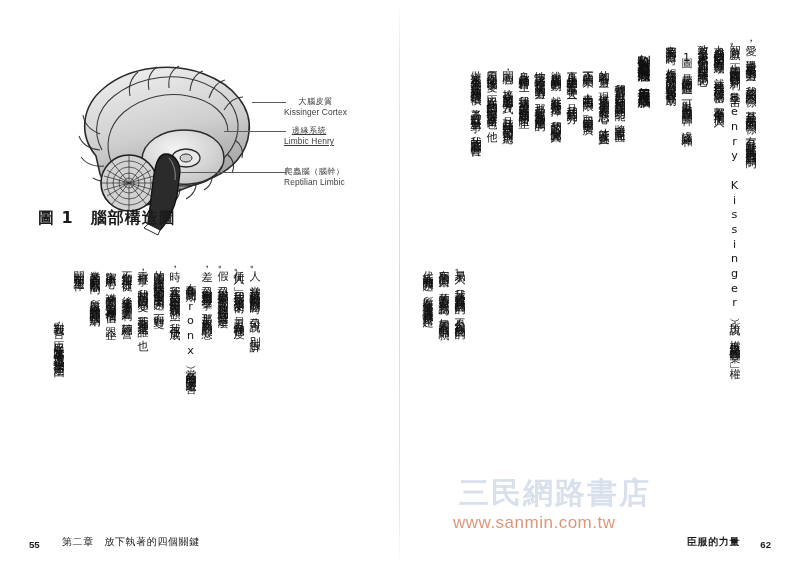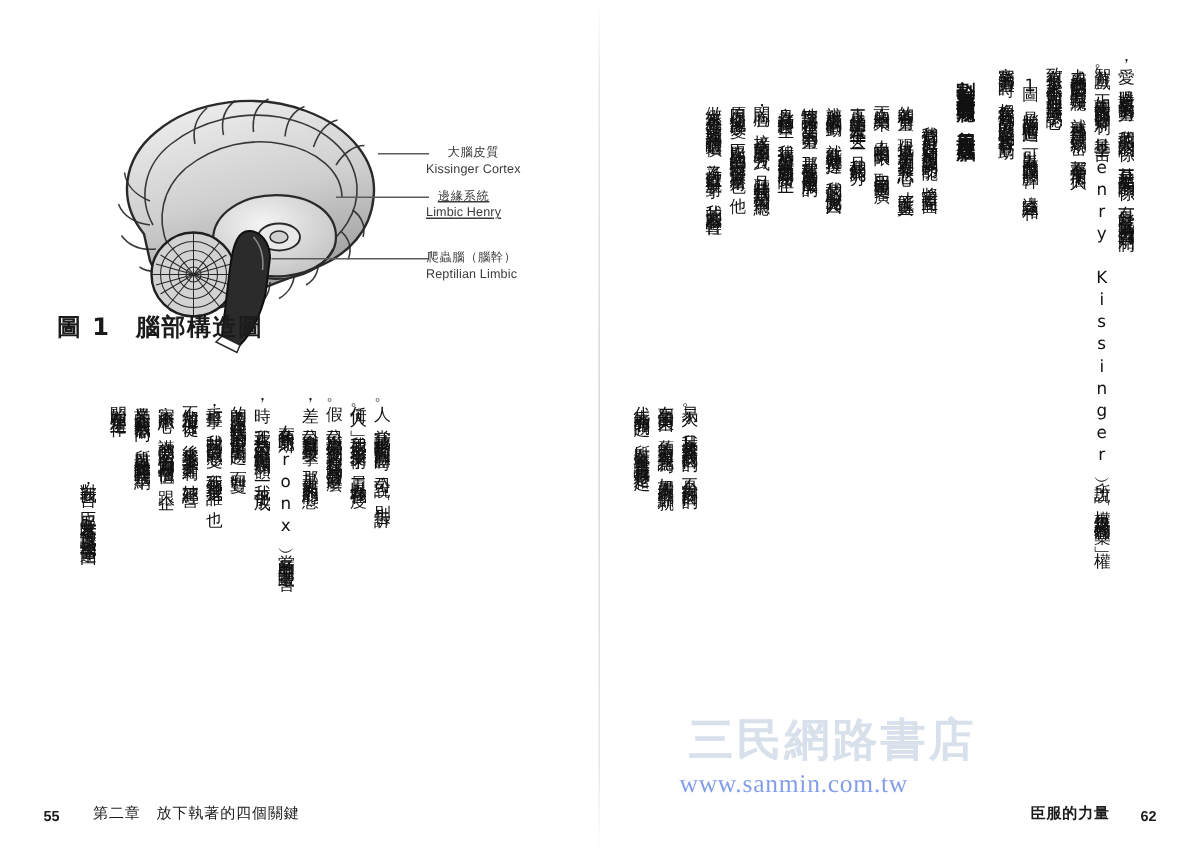--- a/index.html
+++ b/index.html
@@ -40,22 +40,22 @@
     color: #b9c7dd;
     font-family: "DejaVu Sans", sans-serif;
     font-weight: 700;
     white-space: nowrap;
   }
   .wm-url {
     position: absolute;
     left: 2px;
     top: 46px;
     font-size: 17px;
-    color: #1d4ed8;
-    font-family: Liberation Serif, serif;
+    color: #c2410c;
+    font-family: Liberation Sans, sans-serif;
     letter-spacing: .5px;
     white-space: nowrap;
   }
 
   
   .figure-area {
     position: absolute;
     left: 38px;
     top: 38px;
     width: 330px;

